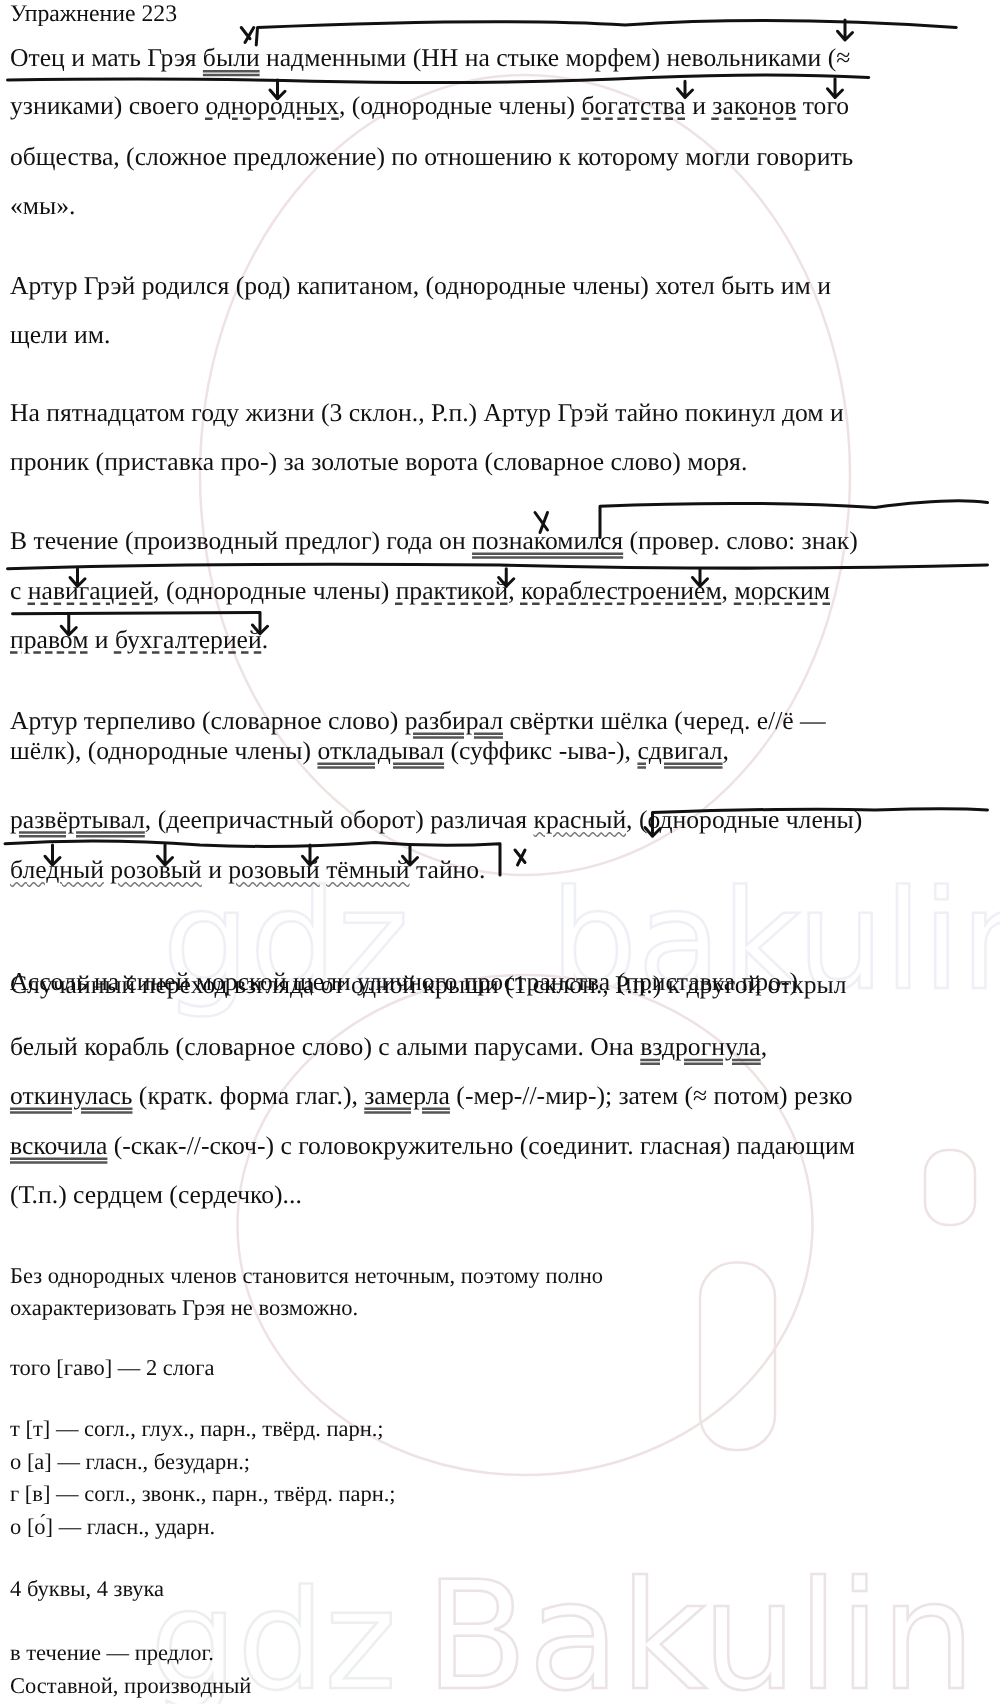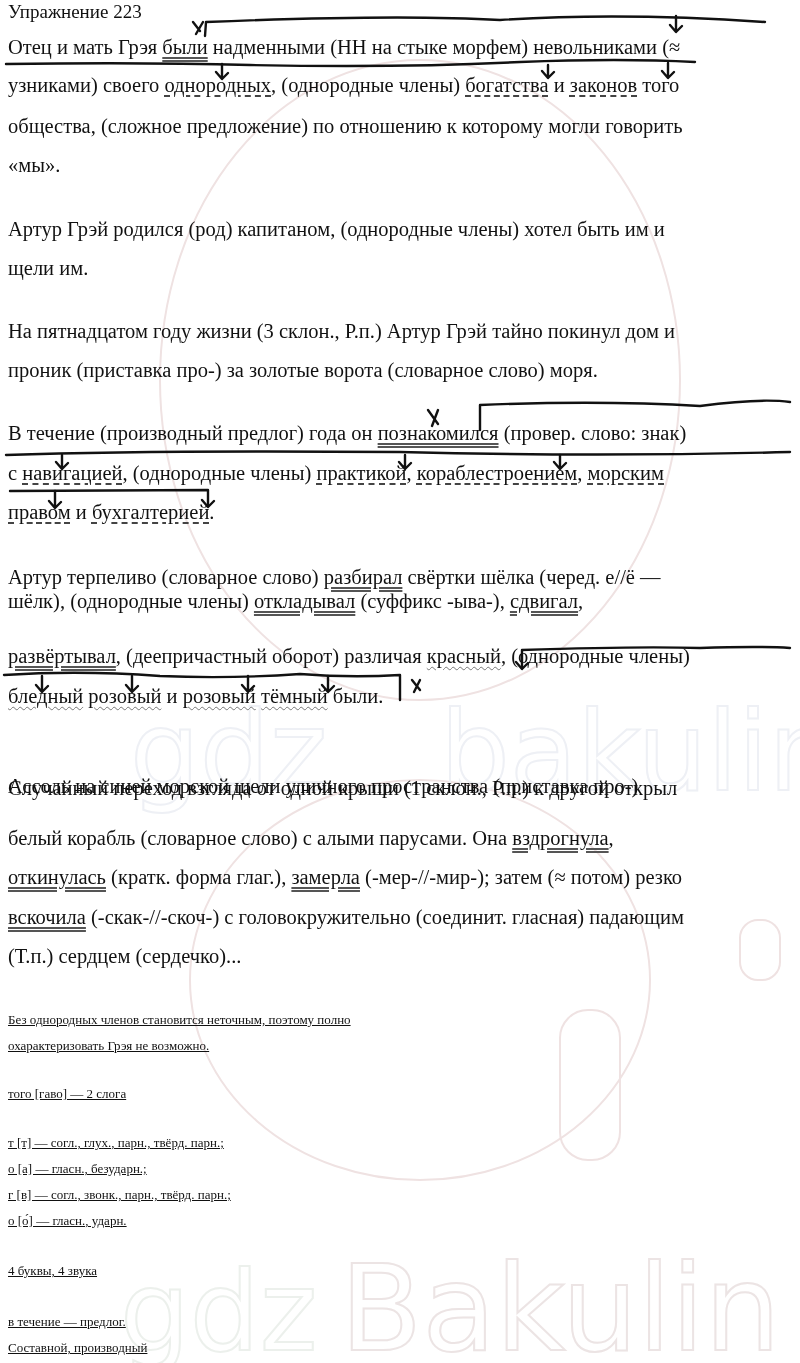--- a/index.html
+++ b/index.html
@@ -13,21 +13,21 @@
     }
     .page { position: absolute; left: 8px; top: 0; width: 790px; z-index: 1; }
     .title {
       position: absolute; left: 0; top: 0; font-weight: normal; font-size: 19px;
       line-height: 24px; margin: 0;
     }
     .line {
       position: absolute; left: 0; font-size: 20.5px; white-space: nowrap;
       line-height: 26px; margin: 0;
     }
-    .line.tight { font-size: 13px; text-decoration: underline; }
+    .line.tight { font-size: 18px; }
     .u2 { text-decoration: underline double; text-decoration-color: #555; text-underline-offset: 3px; }
     .ud { text-decoration: underline dashed; text-decoration-color: #444; text-underline-offset: 3px; }
     .uw { text-decoration: underline wavy; text-decoration-color: #777; text-decoration-thickness: 1px; text-underline-offset: 3px; }
     .ink { position: absolute; left: 0; top: 0; width: 800px; height: 1363px; pointer-events: none; z-index: 2; }
     .ink path { fill: none; stroke: #111; stroke-width: 2.4; stroke-linecap: round; stroke-linejoin: round; }
   </style>
 </head>
 <body>
 
 <svg class="watermark" viewBox="0 0 800 1363">
@@ -57,21 +57,21 @@
   <p class="line" style="top:318px">На пятнадцатом году жизни (3 склон., Р.п.) Артур Грэй тайно покинул дом и</p>
   <p class="line" style="top:357px">проник (приставка про-) за золотые ворота (словарное слово) моря.</p>
 
   <p class="line" style="top:420px"><span>В течение (производный предлог) года он </span><span class="u2">познакомился</span><span> (провер. слово: знак)</span></p>
   <p class="line" style="top:460px"><span>с </span><span class="ud">навигацией</span><span>, (однородные члены) </span><span class="ud">практикой</span><span>, </span><span class="ud">кораблестроением</span><span>, </span><span class="ud">морским</span></p>
   <p class="line" style="top:499px"><span class="ud">правом</span><span> и </span><span class="ud">бухгалтерией</span><span>.</span></p>
 
   <p class="line" style="top:564px"><span>Артур терпеливо (словарное слово) </span><span class="u2">разбирал</span><span> свёртки шёлка (черед. е//ё —</span></p>
   <p class="line" style="top:588px"><span>шёлк), (однородные члены) </span><span class="u2">откладывал</span><span> (суффикс -ыва-), </span><span class="u2">сдвигал</span><span>,</span></p>
   <p class="line" style="top:643px"><span class="u2">развёртывал</span><span>, (деепричастный оборот) различая </span><span class="uw">красный</span><span>, (однородные члены)</span></p>
-  <p class="line" style="top:683px"><span class="uw">бледный</span><span> </span><span class="uw">розовый</span><span> и </span><span class="uw">розовый</span><span> </span><span class="uw">тёмный</span><span> были.</span></p>
+  <p class="line" style="top:683px"><span class="uw">бледный</span><span> </span><span class="uw">розовый</span><span> и </span><span class="uw">розовый</span><span> </span><span class="uw">тёмный</span><span> тайно.</span></p>
 
   <p class="line" style="top:775px">Случайный переход взгляда от одной крыши (1 склон., Р.п.) к другой открыл</p>
   <p class="line" style="top:773px">Ассоль на синей морской щели уличного пространства (приставка про-)</p>
   <p class="line" style="top:825px"><span>белый корабль (словарное слово) с алыми парусами. Она </span><span class="u2">вздрогнула</span><span>,</span></p>
   <p class="line" style="top:864px"><span class="u2">откинулась</span><span> (кратк. форма глаг.), </span><span class="u2">замерла</span><span> (-мер-//-мир-); затем (≈ потом) резко</span></p>
   <p class="line" style="top:904px"><span class="u2">вскочила</span><span> (-скак-//-скоч-) с головокружительно (соединит. гласная) падающим</span></p>
   <p class="line" style="top:943px">(Т.п.) сердцем (сердечко)...</p>
 
   <p class="line tight" style="top:1007px">Без однородных членов становится неточным, поэтому полно</p>
   <p class="line tight" style="top:1033px">охарактеризовать Грэя не возможно.</p>

